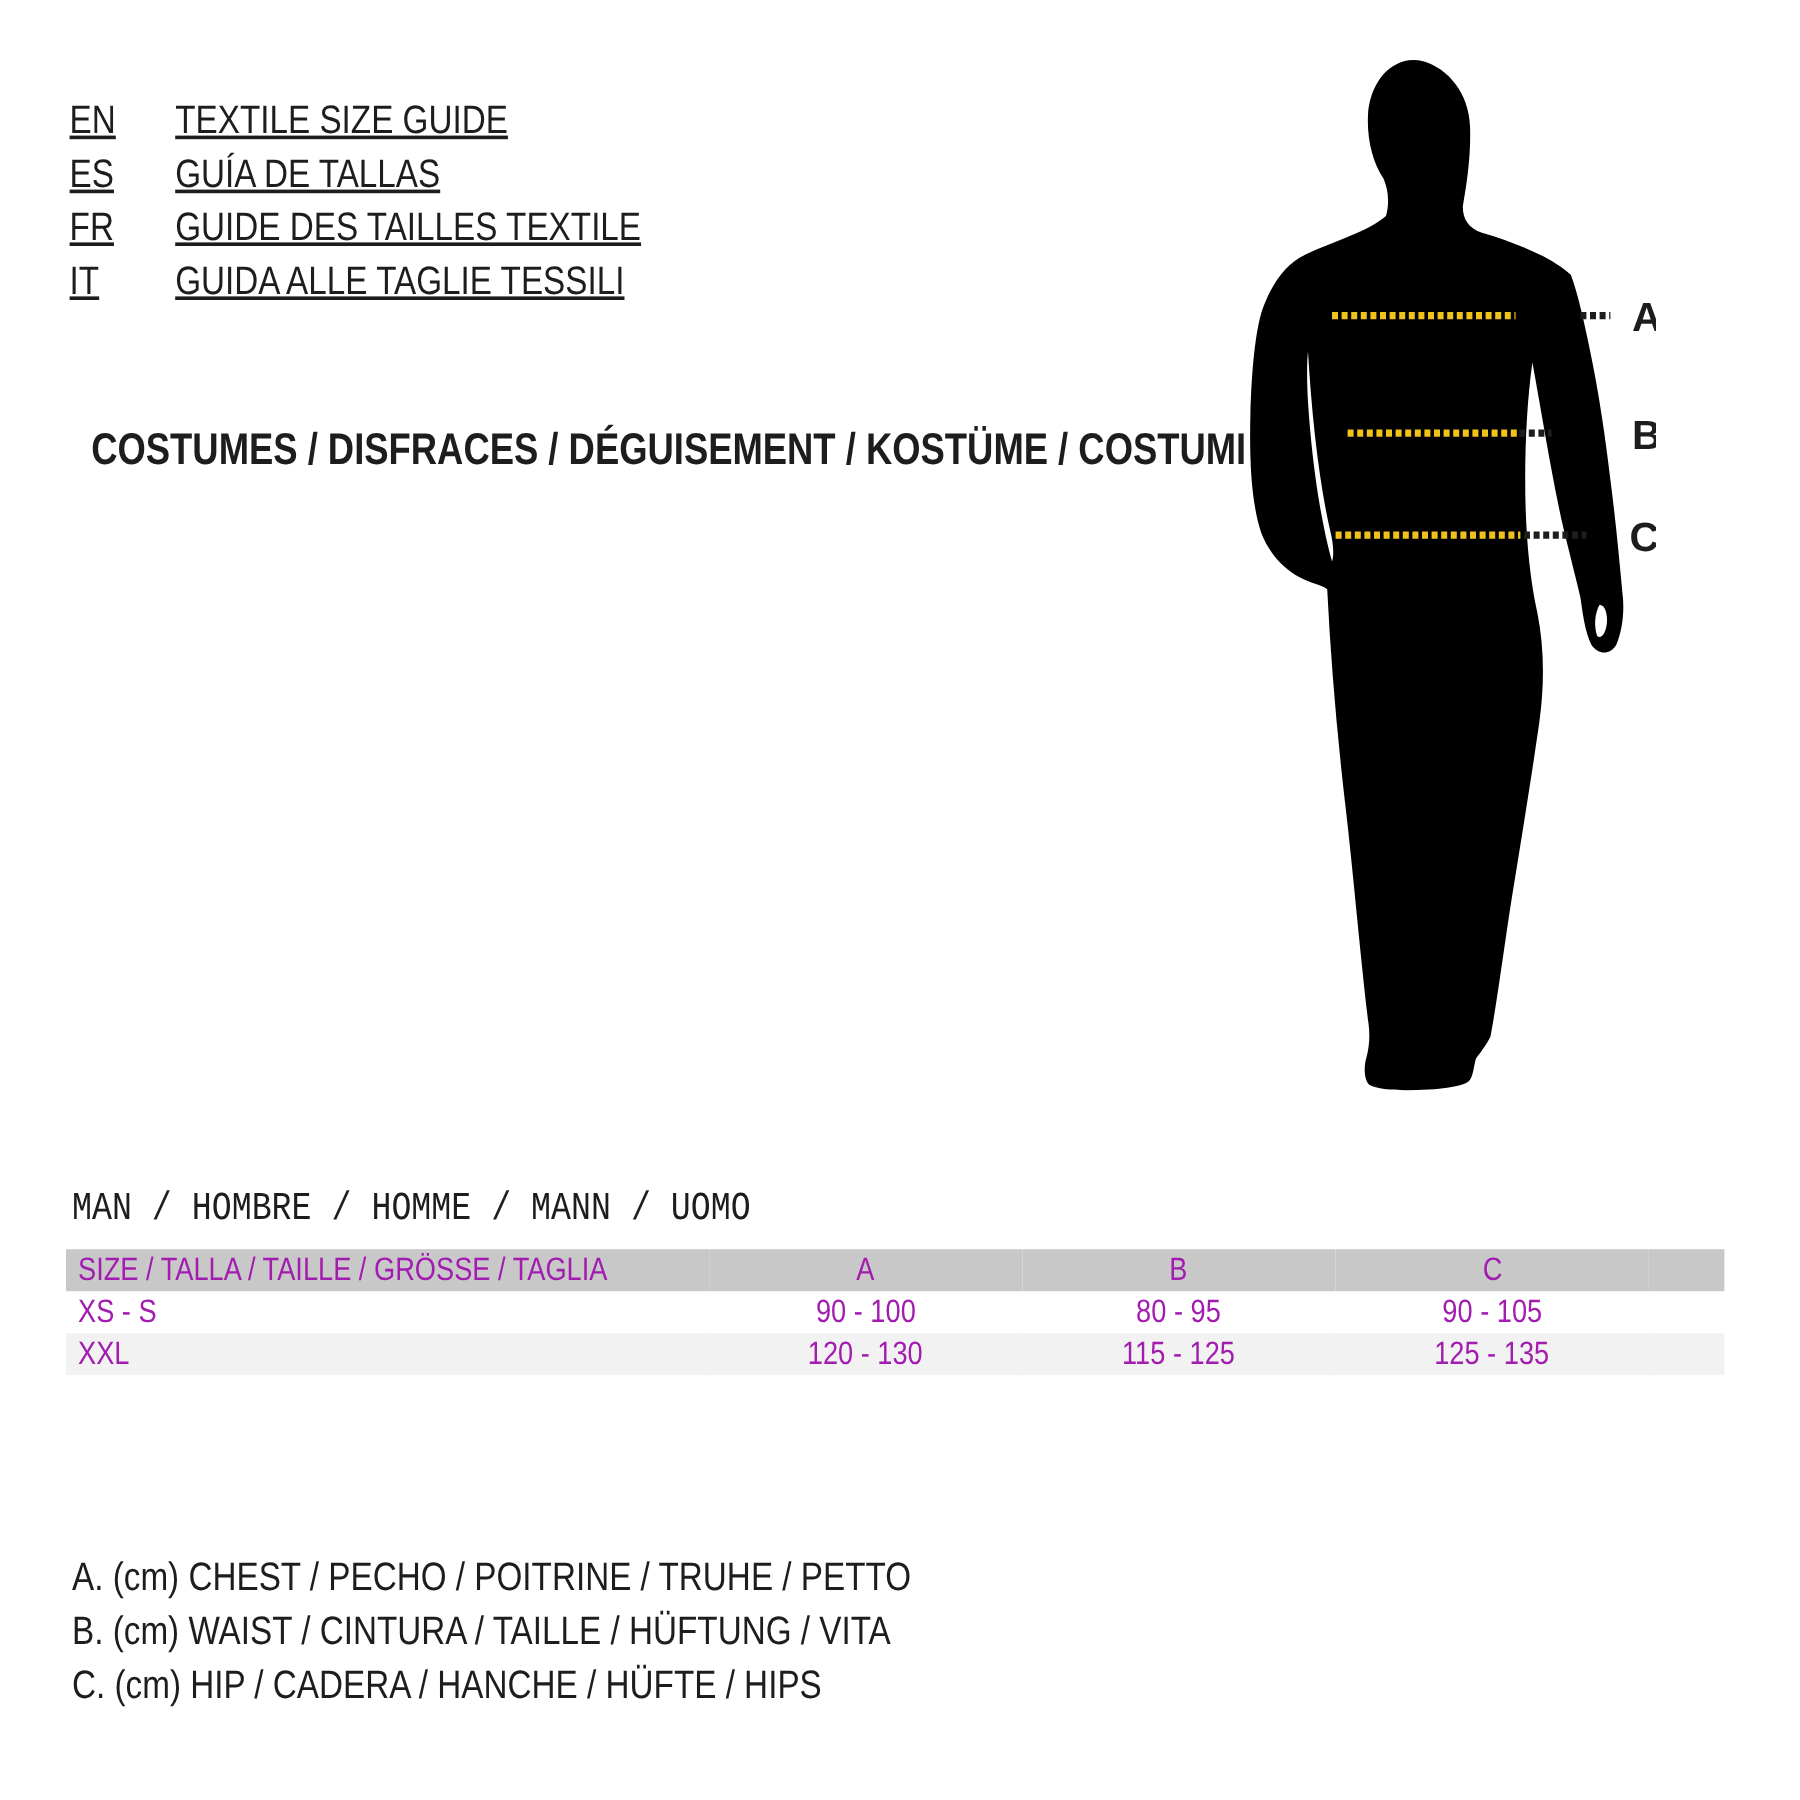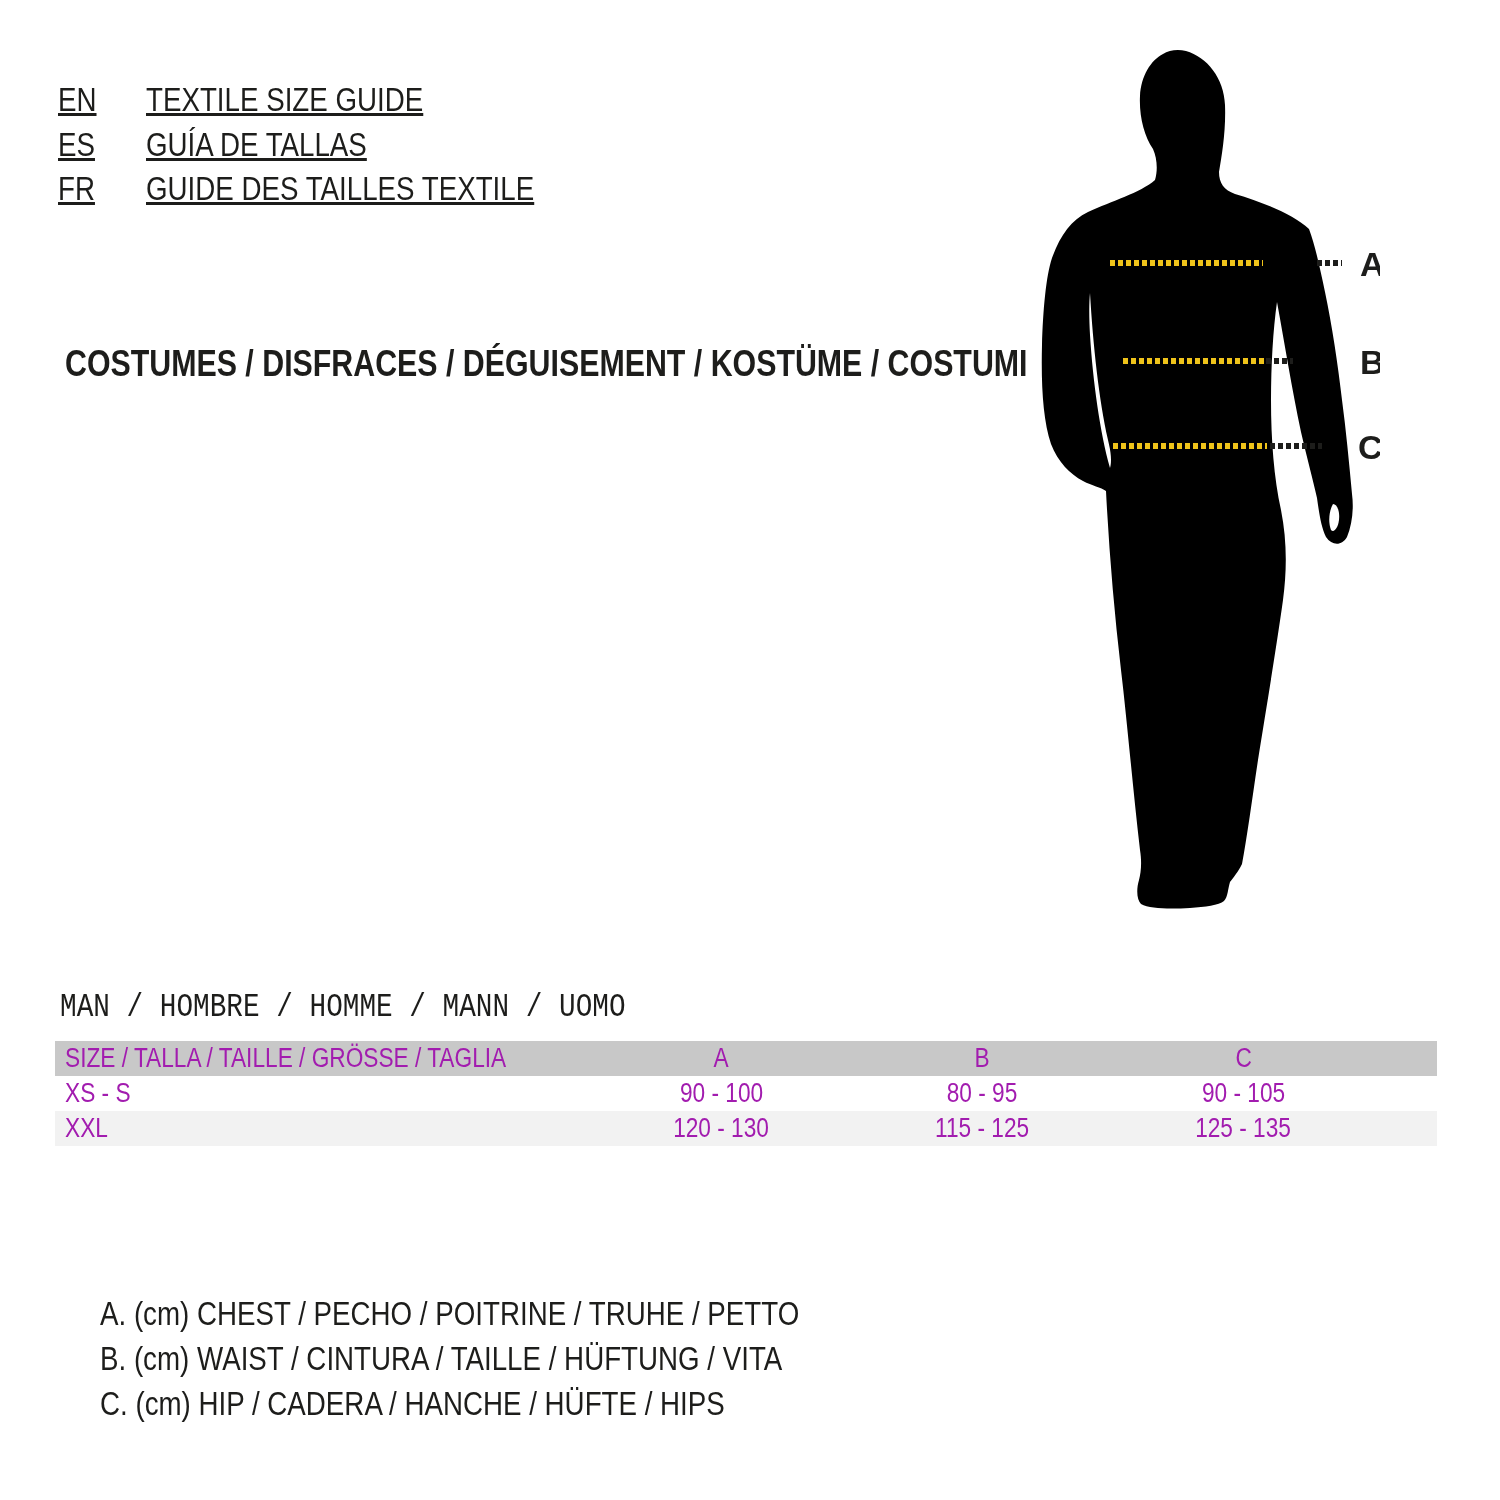--- a/index.html
+++ b/index.html
@@ -15,21 +15,21 @@
   .condc { display: inline-block; transform: scaleX(0.84); transform-origin: 50% 50%; white-space: nowrap; }
 
   
   .lang-block { position: absolute; left: 58px; top: 78px; font-size: 33px; text-decoration: underline; }
   .lang-row   { display: flex; height: 44.5px; align-items: center; }
   .lang-code  { width: 88px; flex: 0 0 88px; }
 
   
   .category {
     position: absolute; left: 60px; top: 336px;
-    font-size: 37px; font-weight: 700; line-height: 45px; margin: 5px; text-align: right;
+    font-size: 37px; font-weight: 700; line-height: 45px; margin: 16px; text-align: right;
   }
   .category .cond { transform: scaleX(0.82); }
 
   
   .figure { position: absolute; left: 1020px; top: 40px; width: 360px; height: 900px; }
   .figure text { font: 700 34px "Liberation Sans", "DejaVu Sans", sans-serif; fill: #1d1d1b; }
 
   
   .man-heading { position: absolute; left: 60px; top: 986px; font-size: 33px; line-height: 44px; font-family: Liberation Mono, monospace; }
 
@@ -41,37 +41,41 @@
   }
   .size-table th, .size-table td {
     height: 35px; padding: 0; font-weight: 400; text-align: center; vertical-align: middle;
   }
   .size-table th.l, .size-table td.l { text-align: left; padding-left: 10px; }
   .size-table thead tr { background: #c8c8c8; }
   .size-table tbody tr.alt { background: #f2f2f2; }
 
   
   .legend { position: absolute; left: 60px; top: 1291px; font-size: 33px; }
-  .legend-line { height: 45px; display: flex; align-items: center; margin-left: 40px; }
+  .legend-line { height: 45px; display: flex; align-items: center; }
 </style>
 </head>
 <body>
 
 <div class="lang-block">
   <div class="lang-row">
     <span class="lang-code cond">EN</span>
     <span class="cond">TEXTILE SIZE GUIDE</span>
   </div>
   <div class="lang-row">
     <span class="lang-code cond">ES</span>
     <span class="cond">GUÍA DE TALLAS</span>
   </div>
   <div class="lang-row">
     <span class="lang-code cond">FR</span>
     <span class="cond">GUIDE DES TAILLES TEXTILE</span>
+  </div>
+  <div class="lang-row">
+    <span class="lang-code cond">IT</span>
+    <span class="cond">GUIDA ALLE TAGLIE TESSILI</span>
   </div>
 </div>
 
 <h1 class="category">
   <span class="cond">COSTUMES / DISFRACES / DÉGUISEMENT / KOSTÜME / COSTUMI</span>
 </h1>
 
 <svg class="figure" viewBox="1020 40 360 900" aria-hidden="true">
   <path d="M 1163 54
            C 1151 60 1141 76 1140 96

